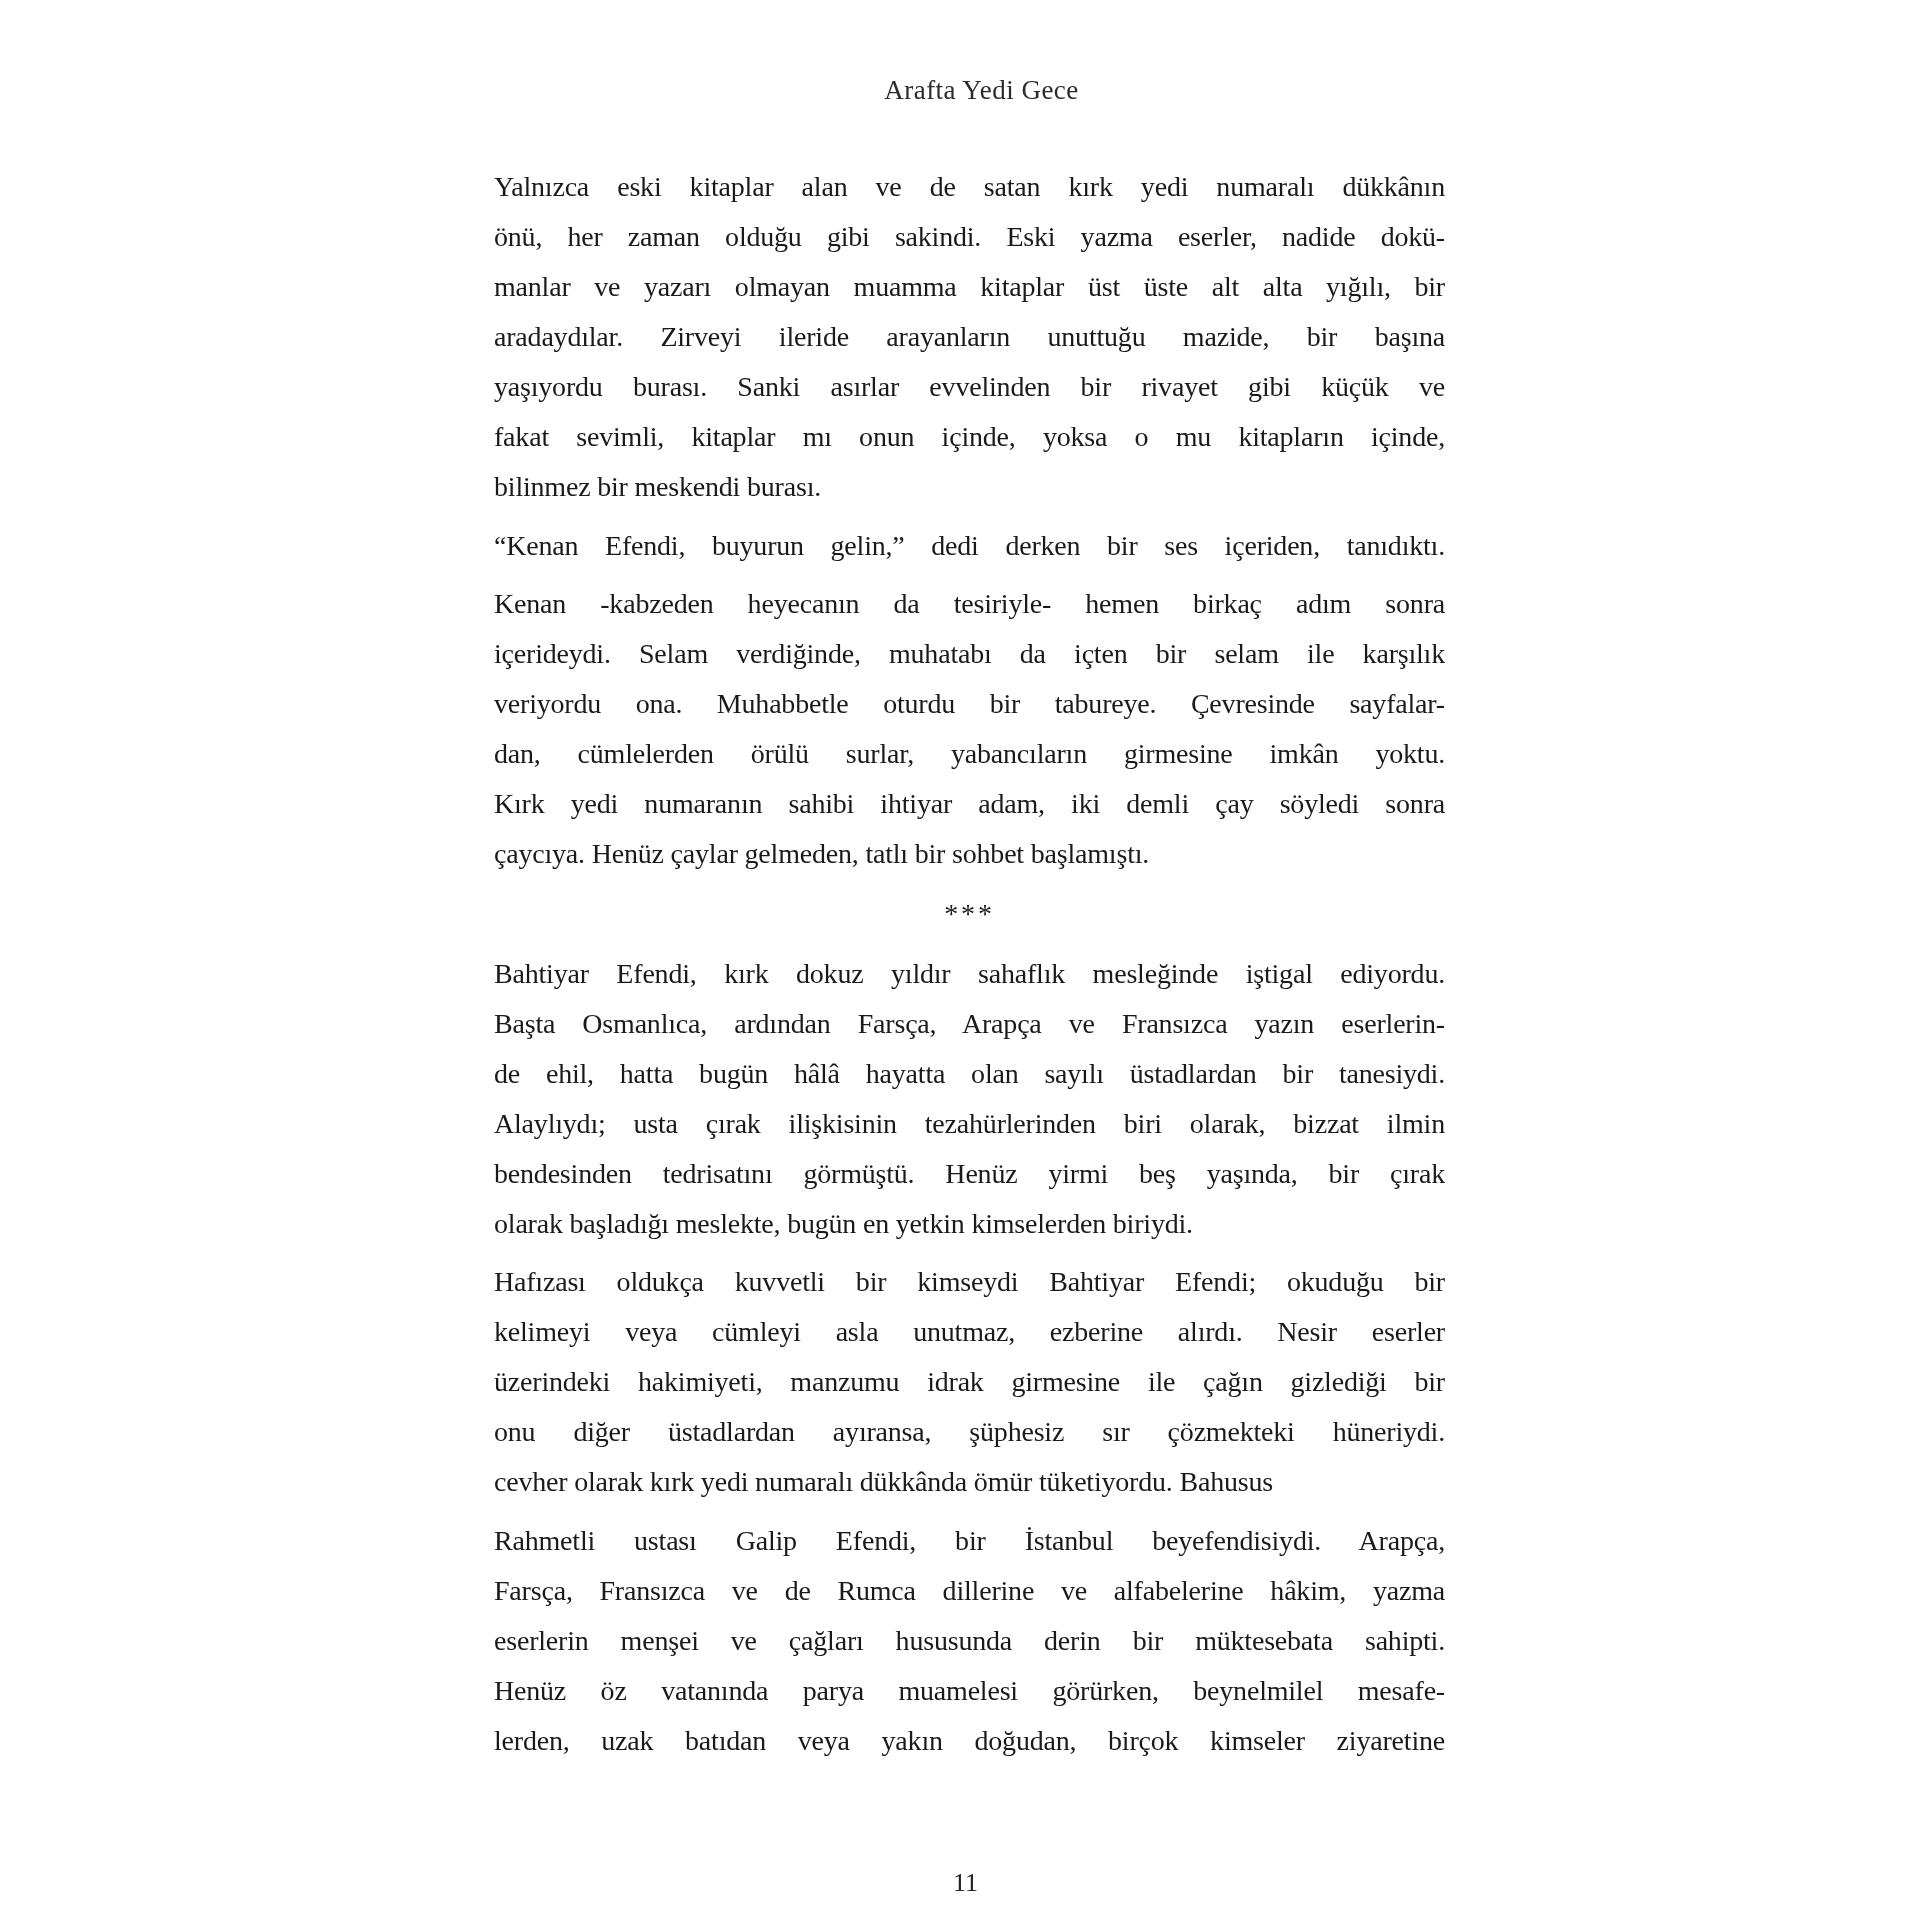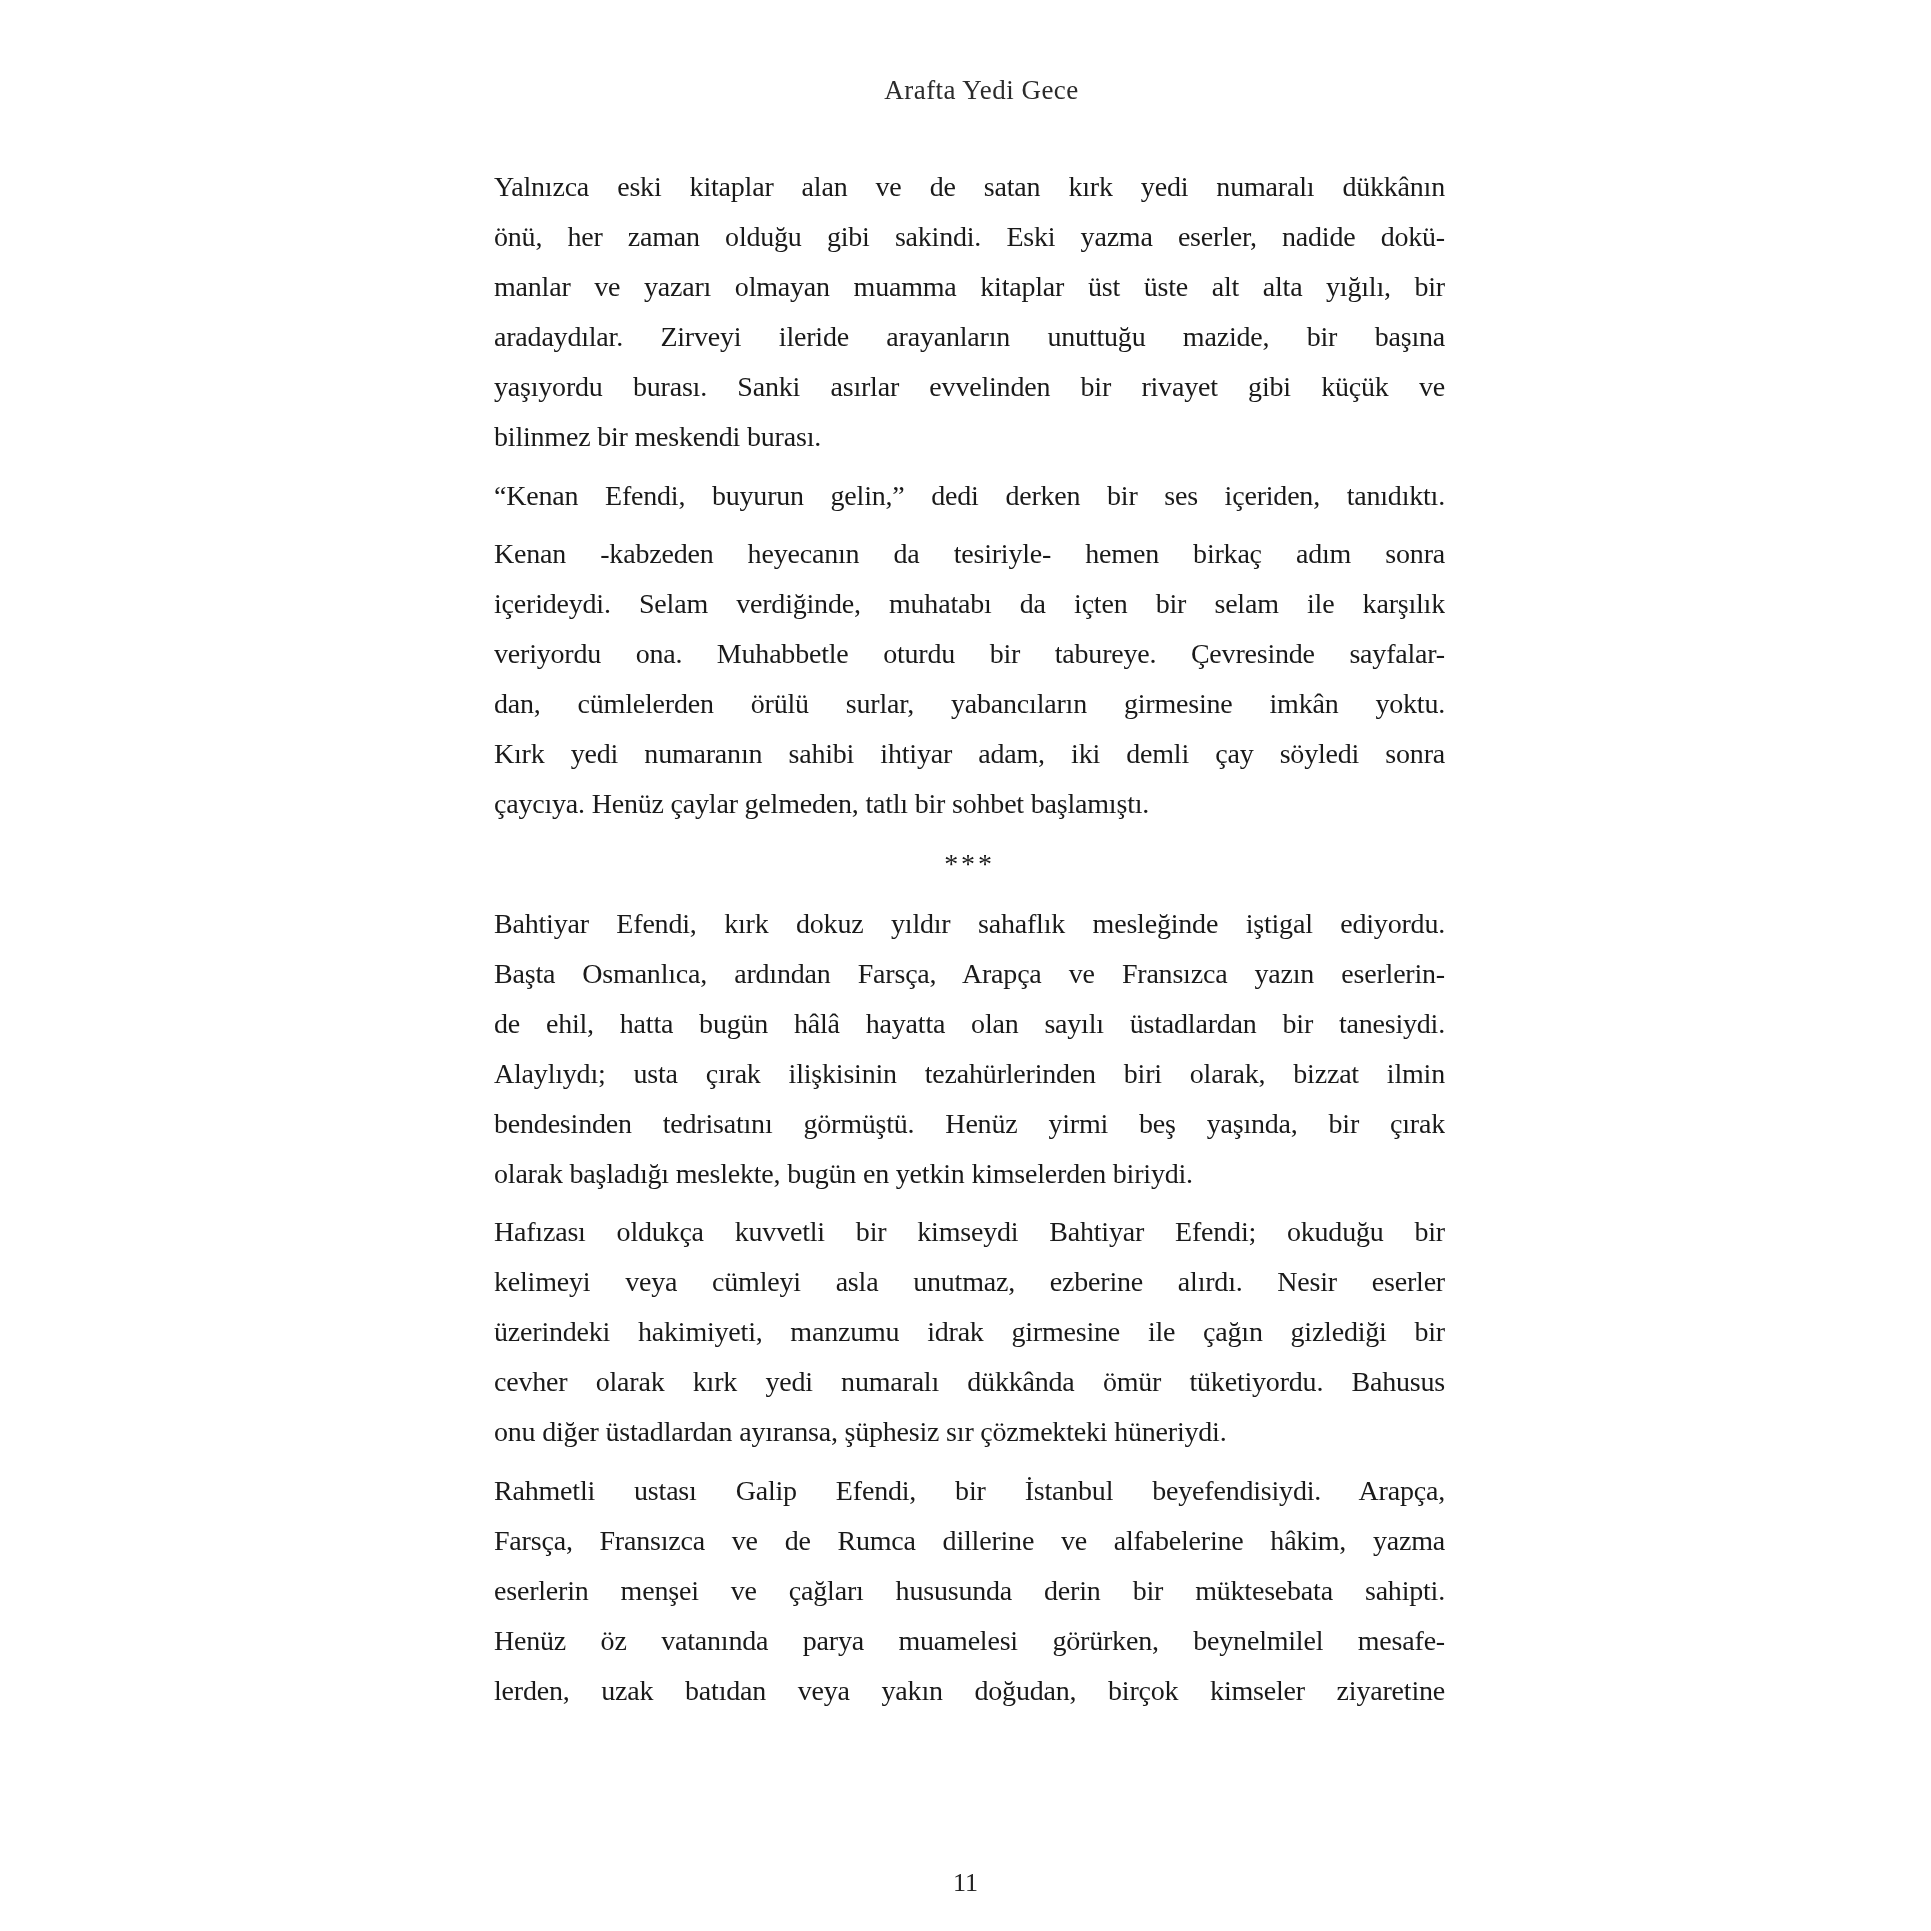--- a/index.html
+++ b/index.html
@@ -76,20 +76,21 @@
 <div class="page">
   <div class="running-header">Arafta Yedi Gece</div>
 
   <div class="text-column">
       <div class="paragraph">
         <div class="line">Yalnızca eski kitaplar alan ve de satan kırk yedi numaralı dükkânın</div>
         <div class="line">önü, her zaman olduğu gibi sakindi. Eski yazma eserler, nadide dokü-</div>
         <div class="line">manlar ve yazarı olmayan muamma kitaplar üst üste alt alta yığılı, bir</div>
         <div class="line">aradaydılar. Zirveyi ileride arayanların unuttuğu mazide, bir başına</div>
         <div class="line">yaşıyordu burası. Sanki asırlar evvelinden bir rivayet gibi küçük ve</div>
+        <div class="line">fakat sevimli, kitaplar mı onun içinde, yoksa o mu kitapların içinde,</div>
         <div class="line">bilinmez bir meskendi burası.</div>
       </div>
       <div class="paragraph full-last">
         <div class="line">“Kenan Efendi, buyurun gelin,” dedi derken bir ses içeriden, tanıdıktı.</div>
       </div>
       <div class="paragraph">
         <div class="line">Kenan -kabzeden heyecanın da tesiriyle- hemen birkaç adım sonra</div>
         <div class="line">içerideydi. Selam verdiğinde, muhatabı da içten bir selam ile karşılık</div>
         <div class="line">veriyordu ona. Muhabbetle oturdu bir tabureye. Çevresinde sayfalar-</div>
         <div class="line">dan, cümlelerden örülü surlar, yabancıların girmesine imkân yoktu.</div>
@@ -102,22 +103,22 @@
         <div class="line">Başta Osmanlıca, ardından Farsça, Arapça ve Fransızca yazın eserlerin-</div>
         <div class="line">de ehil, hatta bugün hâlâ hayatta olan sayılı üstadlardan bir tanesiydi.</div>
         <div class="line">Alaylıydı; usta çırak ilişkisinin tezahürlerinden biri olarak, bizzat ilmin</div>
         <div class="line">bendesinden tedrisatını görmüştü. Henüz yirmi beş yaşında, bir çırak</div>
         <div class="line">olarak başladığı meslekte, bugün en yetkin kimselerden biriydi.</div>
       </div>
       <div class="paragraph">
         <div class="line">Hafızası oldukça kuvvetli bir kimseydi Bahtiyar Efendi; okuduğu bir</div>
         <div class="line">kelimeyi veya cümleyi asla unutmaz, ezberine alırdı. Nesir eserler</div>
         <div class="line">üzerindeki hakimiyeti, manzumu idrak girmesine ile çağın gizlediği bir</div>
+        <div class="line">onu diğer üstadlardan ayıransa, şüphesiz sır çözmekteki hüneriydi.</div>
         <div class="line">cevher olarak kırk yedi numaralı dükkânda ömür tüketiyordu. Bahusus</div>
-        <div class="line">onu diğer üstadlardan ayıransa, şüphesiz sır çözmekteki hüneriydi.</div>
       </div>
       <div class="paragraph full-last">
         <div class="line">Rahmetli ustası Galip Efendi, bir İstanbul beyefendisiydi. Arapça,</div>
         <div class="line">Farsça, Fransızca ve de Rumca dillerine ve alfabelerine hâkim, yazma</div>
         <div class="line">eserlerin menşei ve çağları hususunda derin bir müktesebata sahipti.</div>
         <div class="line">Henüz öz vatanında parya muamelesi görürken, beynelmilel mesafe-</div>
         <div class="line">lerden, uzak batıdan veya yakın doğudan, birçok kimseler ziyaretine</div>
       </div>
     </div>
 

